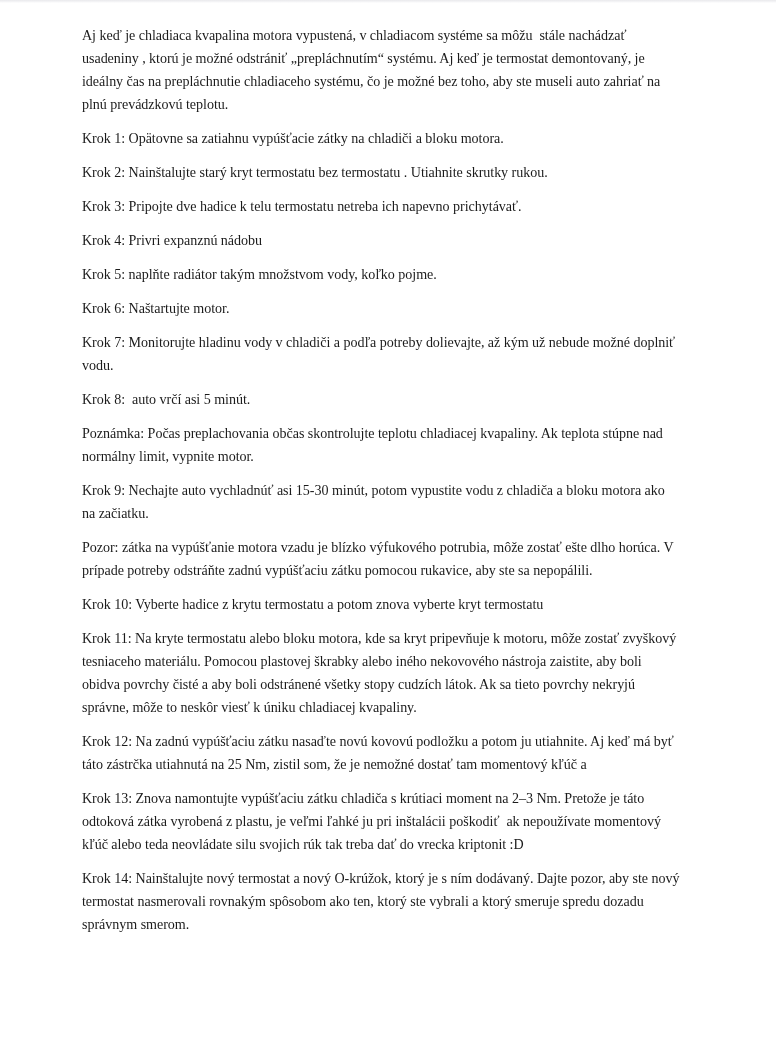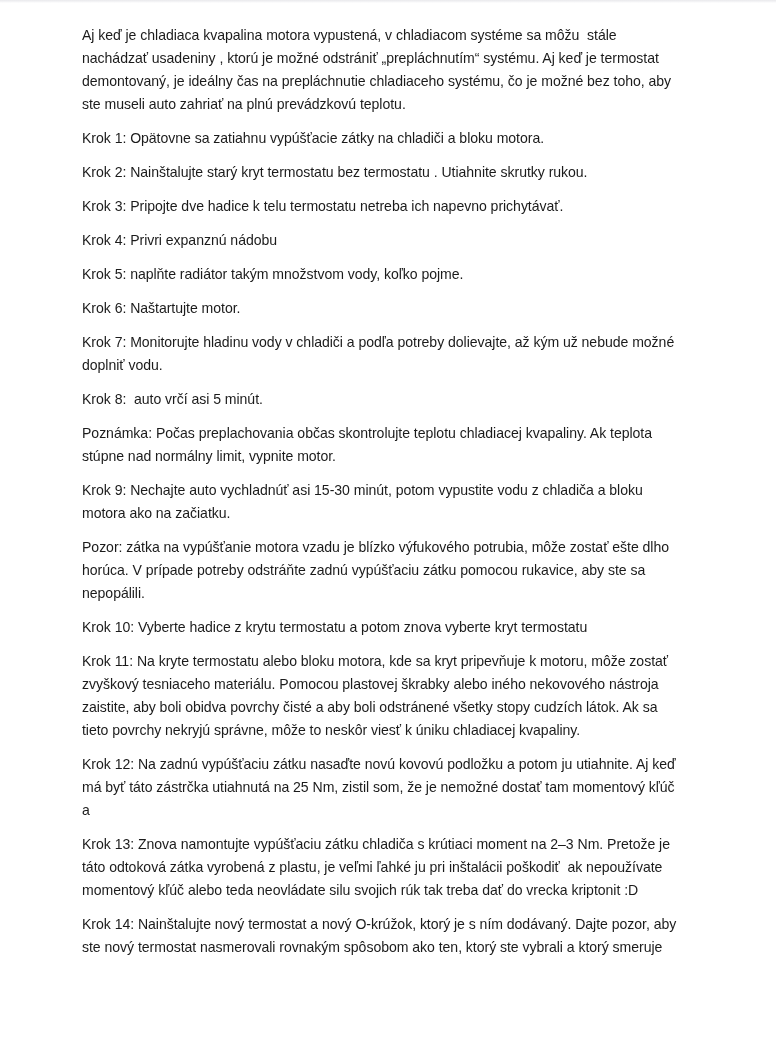--- a/index.html
+++ b/index.html
@@ -11,20 +11,21 @@
   body {
     font-family: "Liberation Sans", "DejaVu Sans", sans-serif;
   }
   .page {
     position: relative;
     width: 776px;
     height: 964px;
     background: #ffffff;
     overflow: hidden;
     box-sizing: border-box;
+    font-family: Liberation Serif, serif;
   }
   
   .page-top-edge {
     position: absolute;
     top: 0;
     left: 0;
     width: 776px;
     height: 3px;
     background: linear-gradient(to bottom, #e9e9ec 0%, #f4f4f6 55%, #ffffff 100%);
     pointer-events: none;

